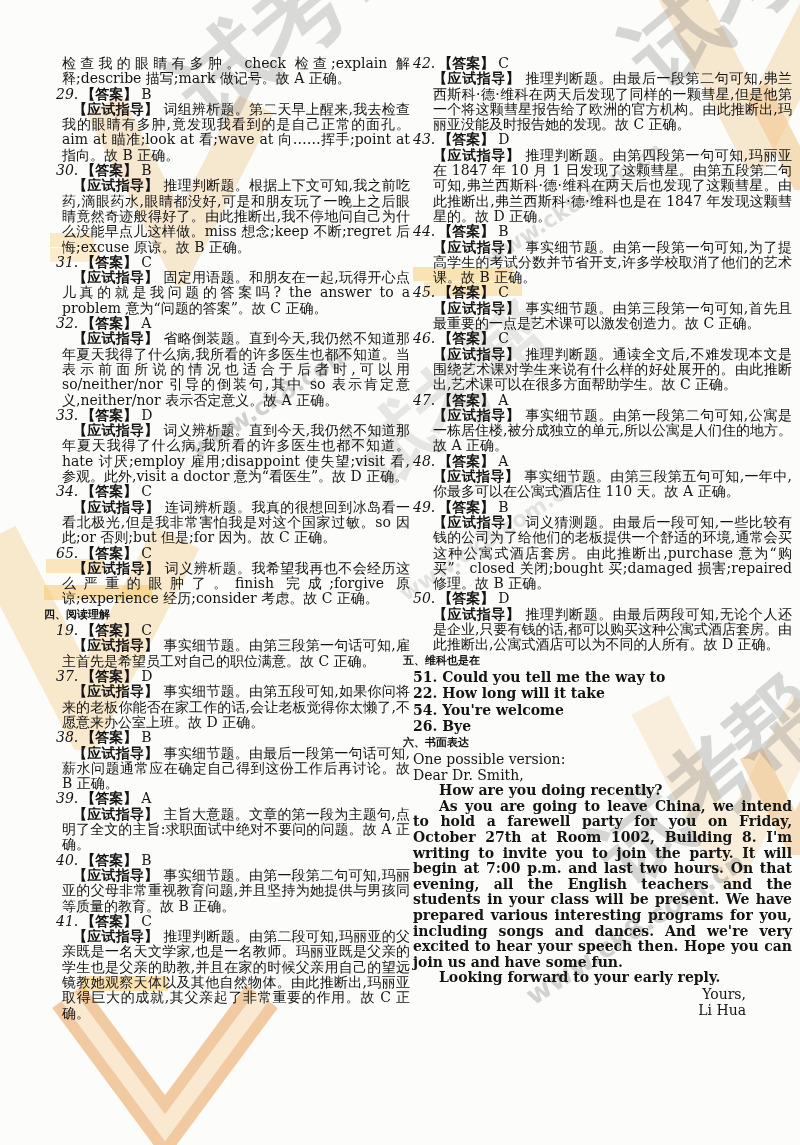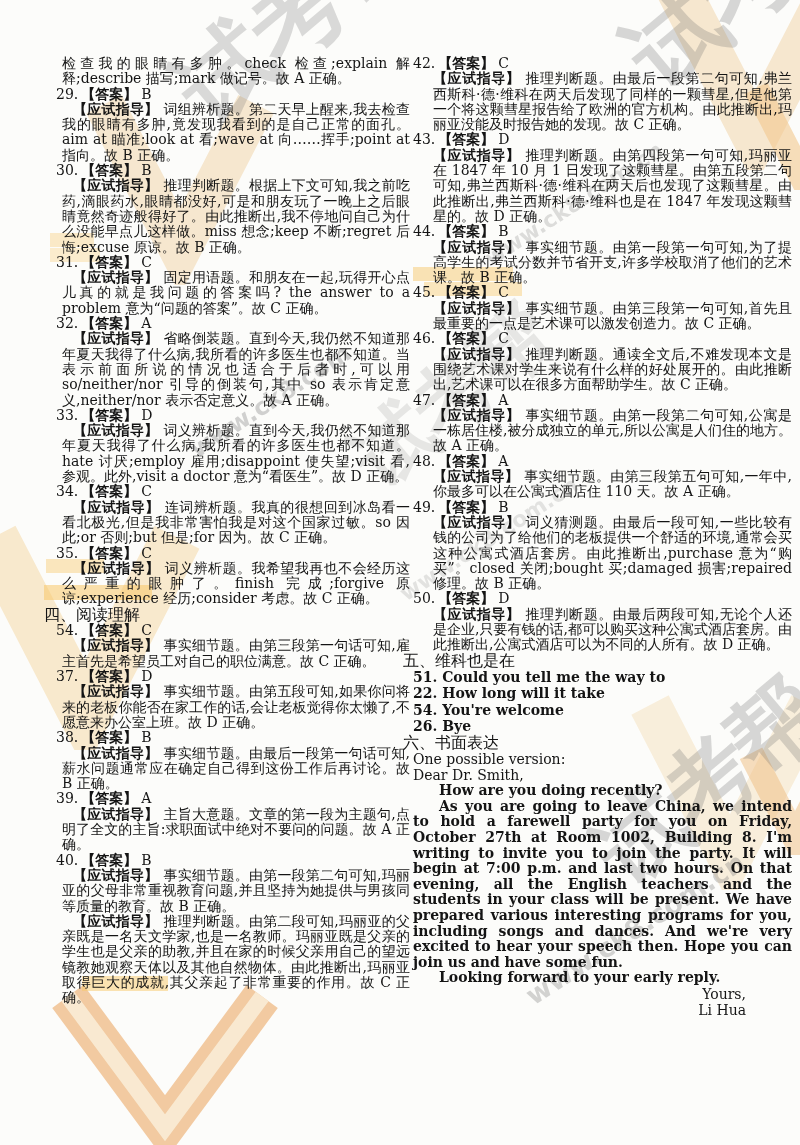--- a/index.html
+++ b/index.html
@@ -11,24 +11,24 @@
   .col-right{left:413px;width:379px;}
   .cont{padding-left:6px;}
   .item{position:relative;}
   .col-left  .item{padding-left:6px;}
   .col-left  .ans-line{text-indent:-6px;}
   .col-left  .guide{text-indent:11px;}
   .col-right .item{padding-left:20px;}
   .col-right .ans-line{text-indent:-20px;}
   .col-right .guide{text-indent:0;}
   .lab{font-weight:bold;}
-  .num{padding-right:3px;}
+  .num{padding-right:3px;font-style:italic;}
   .letter{margin-left:4px;}
   .guide-text{padding-left:5px;}
-  .section{font-weight:normal;font-size:16px;line-height:16.5px;margin-left:-12px;}
+  .section{font-weight:bold;font-size:11px;line-height:16.5px;margin-left:-12px;}
   .col-right .section{margin-left:-10px;}
   .dialog{line-height:16.4px;font-weight:bold;}
   .plain{line-height:16px;}
   .para{text-indent:26px;line-height:15.6px;font-weight:bold;}
   .sign{text-align:right;padding-right:46px;line-height:16px;}
   
   .wm{position:absolute;inset:0;z-index:1;pointer-events:none;}
   .wm-v{position:absolute;}
   .wm-chars{position:absolute;font-weight:bold;letter-spacing:-4px;white-space:nowrap;
             transform-origin:0 0;color:#6e6e6e;font-family:"DejaVu Serif",serif;}
@@ -120,45 +120,46 @@
       </div>
       <div class="item">
         <div class="ans-line"><span class="num">33.</span><b class="lab">【答案】</b><span class="letter">D</span></div>
         <div class="guide"><b class="lab">【应试指导】</b><span class="guide-text">词义辨析题。直到今天,我仍然不知道那年夏天我得了什么病,我所看的许多医生也都不知道。hate 讨厌;employ 雇用;disappoint 使失望;visit 看,参观。此外,visit a doctor 意为“看医生”。故 D 正确。</span></div>
       </div>
       <div class="item">
         <div class="ans-line"><span class="num">34.</span><b class="lab">【答案】</b><span class="letter">C</span></div>
         <div class="guide"><b class="lab">【应试指导】</b><span class="guide-text">连词辨析题。我真的很想回到冰岛看一看北极光,但是我非常害怕我是对这个国家过敏。so 因此;or 否则;but 但是;for 因为。故 C 正确。</span></div>
       </div>
       <div class="item">
-        <div class="ans-line"><span class="num">35.</span><b class="lab">【答案】</b><span class="letter">C</span></div>
+        <div class="ans-line"><span class="num">65.</span><b class="lab">【答案】</b><span class="letter">C</span></div>
         <div class="guide"><b class="lab">【应试指导】</b><span class="guide-text">词义辨析题。我希望我再也不会经历这么严重的眼肿了。finish 完成;forgive 原谅;experience 经历;consider 考虑。故 C 正确。</span></div>
       </div>
       <div class="section">四、阅读理解</div>
       <div class="item">
-        <div class="ans-line"><span class="num">54.</span><b class="lab">【答案】</b><span class="letter">C</span></div>
+        <div class="ans-line"><span class="num">19.</span><b class="lab">【答案】</b><span class="letter">C</span></div>
         <div class="guide"><b class="lab">【应试指导】</b><span class="guide-text">事实细节题。由第三段第一句话可知,雇主首先是希望员工对自己的职位满意。故 C 正确。</span></div>
       </div>
       <div class="item">
         <div class="ans-line"><span class="num">37.</span><b class="lab">【答案】</b><span class="letter">D</span></div>
         <div class="guide"><b class="lab">【应试指导】</b><span class="guide-text">事实细节题。由第五段可知,如果你问将来的老板你能否在家工作的话,会让老板觉得你太懒了,不愿意来办公室上班。故 D 正确。</span></div>
       </div>
       <div class="item">
         <div class="ans-line"><span class="num">38.</span><b class="lab">【答案】</b><span class="letter">B</span></div>
         <div class="guide"><b class="lab">【应试指导】</b><span class="guide-text">事实细节题。由最后一段第一句话可知,薪水问题通常应在确定自己得到这份工作后再讨论。故 B 正确。</span></div>
       </div>
       <div class="item">
         <div class="ans-line"><span class="num">39.</span><b class="lab">【答案】</b><span class="letter">A</span></div>
         <div class="guide"><b class="lab">【应试指导】</b><span class="guide-text">主旨大意题。文章的第一段为主题句,点明了全文的主旨:求职面试中绝对不要问的问题。故 A 正确。</span></div>
       </div>
       <div class="item">
         <div class="ans-line"><span class="num">40.</span><b class="lab">【答案】</b><span class="letter">B</span></div>
         <div class="guide"><b class="lab">【应试指导】</b><span class="guide-text">事实细节题。由第一段第二句可知,玛丽亚的父母非常重视教育问题,并且坚持为她提供与男孩同等质量的教育。故 B 正确。</span></div>
       </div>
       <div class="item">
+        <div class="ans-line"><span class="num">41.</span><b class="lab">【答案】</b><span class="letter">C</span></div>
         <div class="guide"><b class="lab">【应试指导】</b><span class="guide-text">推理判断题。由第二段可知,玛丽亚的父亲既是一名天文学家,也是一名教师。玛丽亚既是父亲的学生也是父亲的助教,并且在家的时候父亲用自己的望远镜教她观察天体以及其他自然物体。由此推断出,玛丽亚取得巨大的成就,其父亲起了非常重要的作用。故 C 正确。</span></div>
       </div>
     </div>
   <div class="col col-right" id="col-right">
       <div class="item">
         <div class="ans-line"><span class="num">42.</span><b class="lab">【答案】</b><span class="letter">C</span></div>
         <div class="guide"><b class="lab">【应试指导】</b><span class="guide-text">推理判断题。由最后一段第二句可知,弗兰西斯科·德·维科在两天后发现了同样的一颗彗星,但是他第一个将这颗彗星报告给了欧洲的官方机构。由此推断出,玛丽亚没能及时报告她的发现。故 C 正确。</span></div>
       </div>
       <div class="item">
         <div class="ans-line"><span class="num">43.</span><b class="lab">【答案】</b><span class="letter">D</span></div>

